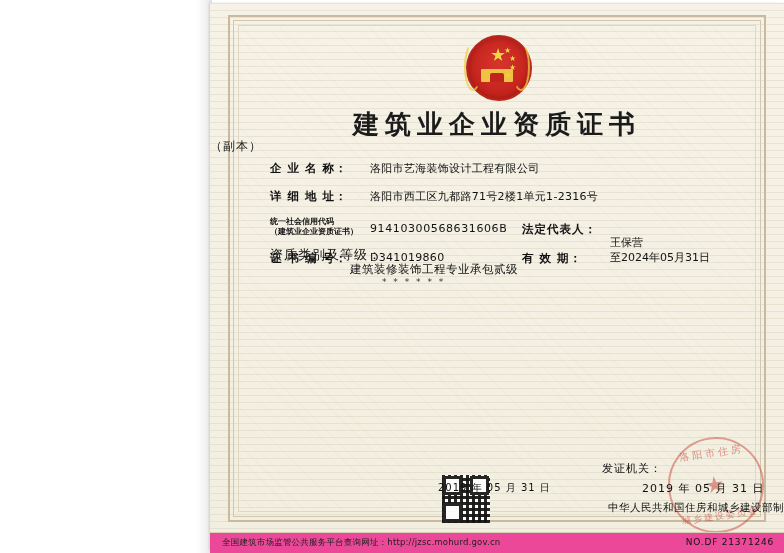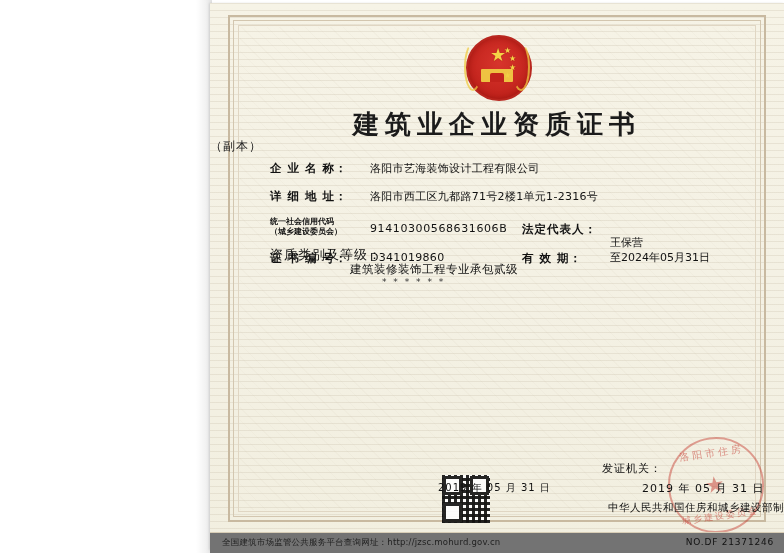--- a/index.html
+++ b/index.html
@@ -339,21 +339,21 @@
     letter-spacing: 1px;
   }
 
   
   .bottom-strip {
     position: absolute;
     left: 210px;
     right: 0;
     bottom: 0;
     height: 20px;
-    background: #737373;
+    background: #ec4899;
     border-top: 1px solid #d8cdb6;
   }
   .bottom-left {
     position: absolute;
     left: 12px;
     top: 4px;
     font-size: 8.5px;
     color: #222;
     letter-spacing: 0.2px;
   }
@@ -430,21 +430,21 @@
         <span class="val">洛阳市艺海装饰设计工程有限公司</span>
       </div>
 
       <div class="row">
         <span class="lbl">详 细 地 址：</span>
         <span class="val">洛阳市西工区九都路71号2楼1单元1-2316号</span>
       </div>
 
       <div class="row code" style="min-height:24px">
         <span class="lbl small" style="top:0">统一社会信用代码</span>
-        <span class="lbl small" style="top:10px">（城乡建设委员会）</span>
+        <span class="lbl small" style="top:10px">（建筑业企业资质证书）</span>
         <span class="val" style="top:5px">91410300568631606B</span>
         <span class="lbl2" style="top:5px">法定代表人：</span>
         <span class="val2" style="top:19px">王保营</span>
       </div>
 
 
       <div class="row">
         <span class="lbl">证 书 编 号：</span>
         <span class="val">D341019860</span>
         <span class="lbl2">有 效 期：</span>

